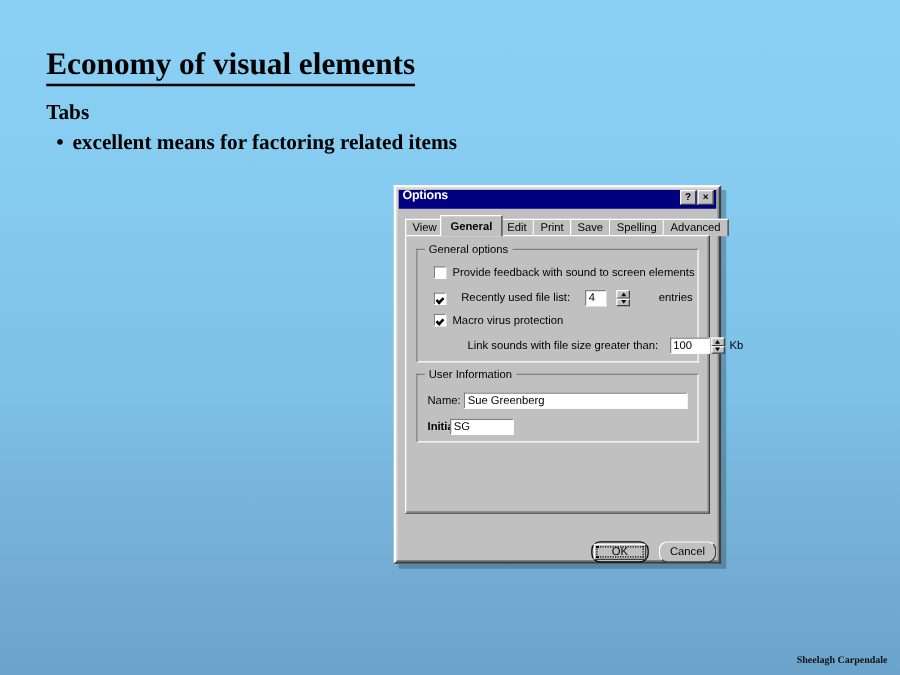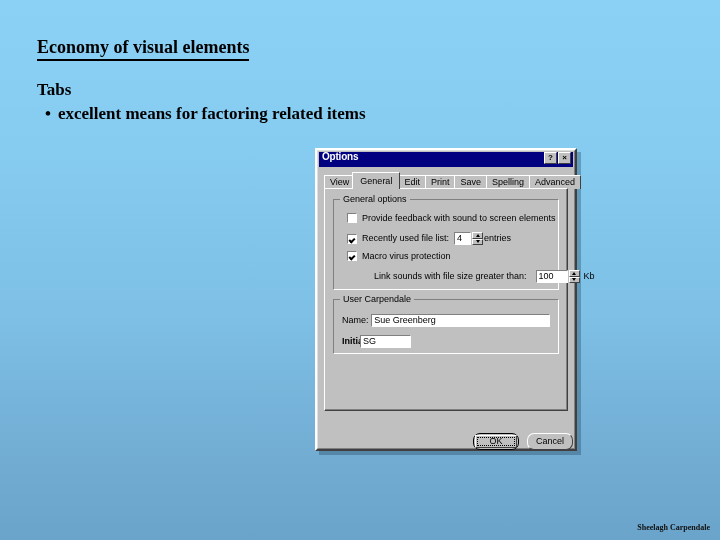--- a/index.html
+++ b/index.html
@@ -20,21 +20,21 @@
     overflow: hidden;
   }
 
   
   #slide-title {
     position: absolute;
     left: 37px;
     top: 38px;
     font-family: "Liberation Serif", serif;
     font-weight: bold;
-    font-size: 18px;
+    font-size: 25px;
     color: #000000;
     letter-spacing: 0px;
     border-bottom: 2px solid #000;
     padding-bottom: 1px;
     line-height: 1.1;
     white-space: nowrap;
   }
   #subhead {
     position: absolute;
     left: 37px;
@@ -164,21 +164,21 @@
     font-family: "Liberation Sans", sans-serif;
     font-size: 9px;
     color: #000;
     line-height: 1;
     margin-right: -1px;
     position: relative;
   }
   .tab.active {
     height: 17px;
     z-index: 5;
-    font-weight: normal;
+    font-weight: bold;
     padding: 0 7px;
     margin-left: -2px;
     margin-right: -2px;
     border-bottom: none;
   }
 
   #tabpage {
     position: absolute;
     left: 7px;
     top: 38px;
@@ -387,33 +387,33 @@
       <div id="tabpage-in"></div>
 
       <div class="groupbox" style="left:8px; top:10px; right:8px; height:91px;text-decoration:underline;">
         <span class="gb-title">General options</span>
 
         <div class="row" style="left:13px; top:13px;">
           <span class="chk"></span>
           <span class="lbl ml">Provide feedback with sound to screen elements</span>
         </div>
 
-        <div class="row" style="left:13px; top:32px;">
+        <div class="row" style="left:13px; top:32px;gap:7px;">
           <span class="chk checked"></span>
           <span class="lbl ml">Recently used file list:</span>
           <span class="field" style="width:17px; margin-left:5px;">4</span>
           <span class="spin">
             <div>
                 <i class="arrow-up"></i>
               </div>
             <div>
                 <i class="arrow-dn"></i>
               </div>
           </span>
-          <span class="lbl" style="margin-left:1px;">entries</span>
+          <span class="lbl" style="margin-left:16px;">entries</span>
         </div>
 
         <div class="row" style="left:13px; top:51px;">
           <span class="chk checked"></span>
           <span class="lbl ml">Macro virus protection</span>
         </div>
 
         <div class="row" style="left:8px; top:70px;padding-left:32px;">
           <span class="lbl">Link sounds with file size greater than:</span>
           <span class="field" style="width:32px; margin-left:9px;">100</span>
@@ -423,21 +423,21 @@
               </div>
             <div>
                 <i class="arrow-dn"></i>
               </div>
           </span>
           <span class="lbl" style="margin-left:4px;">Kb</span>
         </div>
       </div>
 
       <div class="groupbox" style="left:8px; top:110px; right:8px; height:55px;">
-        <span class="gb-title">User Carpendale</span>
+        <span class="gb-title">User Information</span>
 
         <div class="row" style="left:8px; top:14px; right:8px;">
           <span class="lbl" style="width:31px;">Name:</span>
           <span class="field" style="width:190px;">Sue Greenberg</span>
         </div>
 
         <div class="row" style="left:8px; top:35px;">
           <span class="lbl" style="width:18px;font-weight:bold;">Initials:</span>
           <span class="field" style="width:51px;">SG</span>
         </div>

